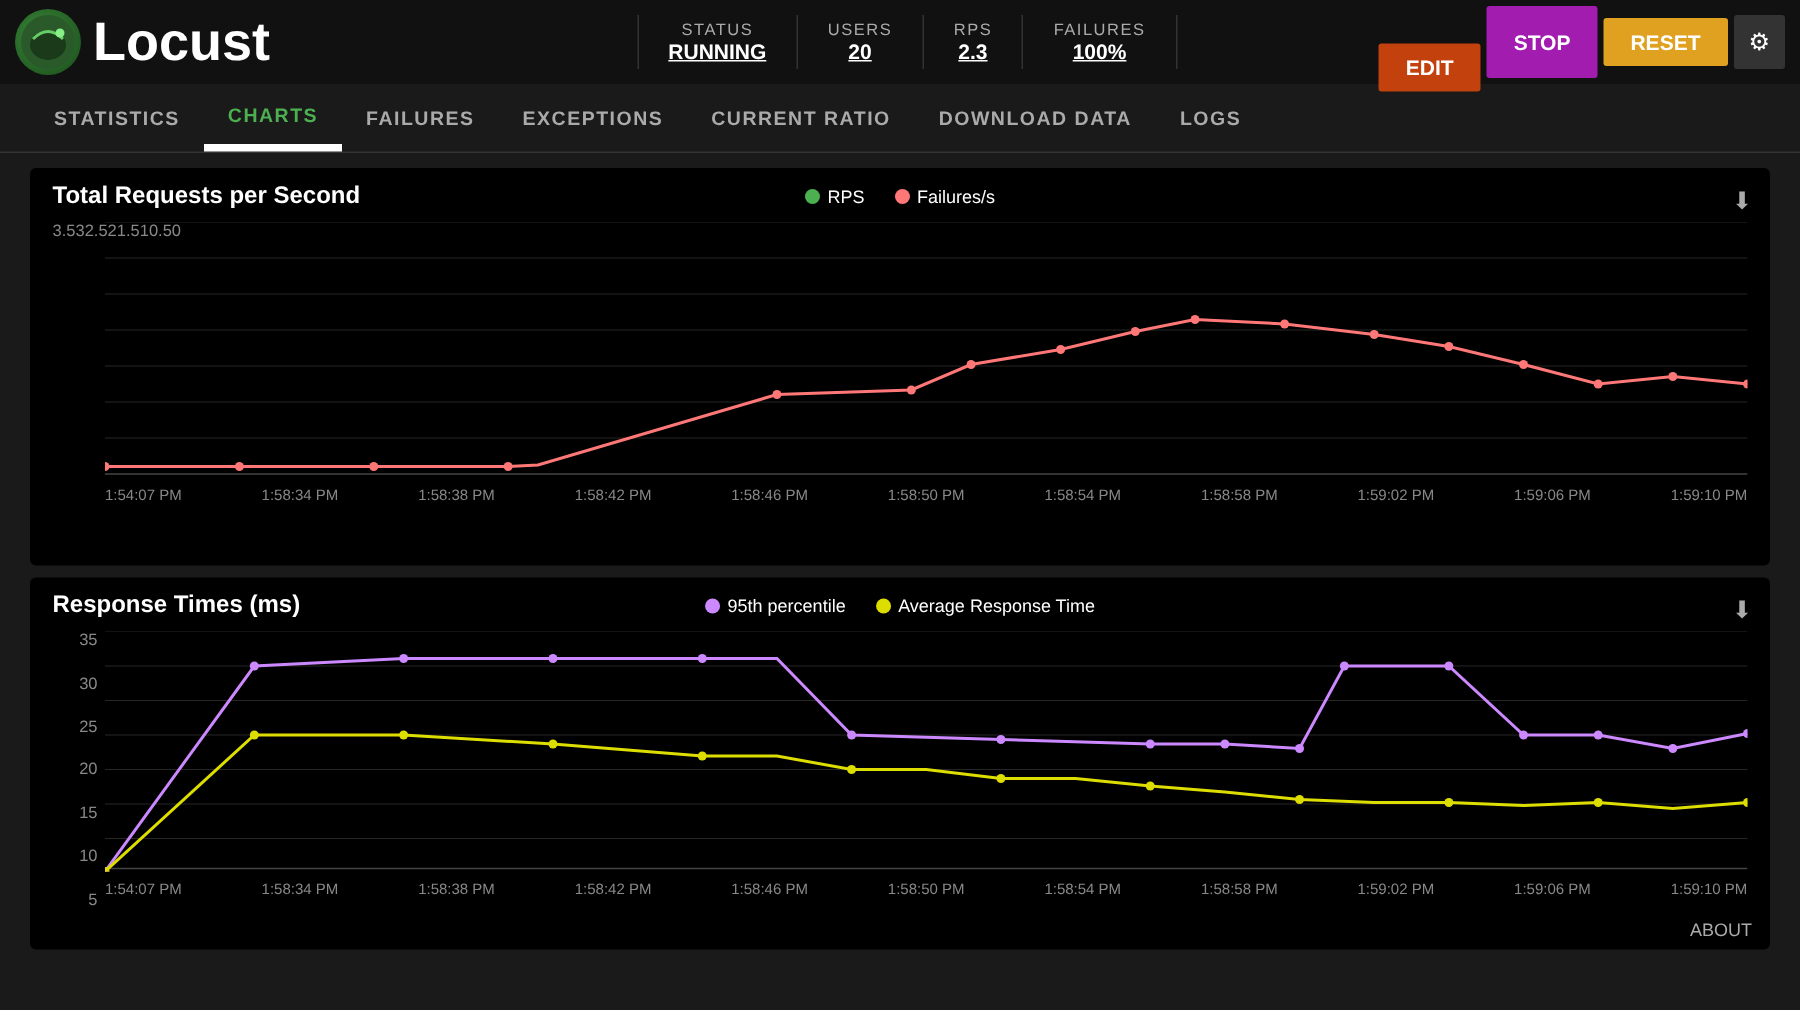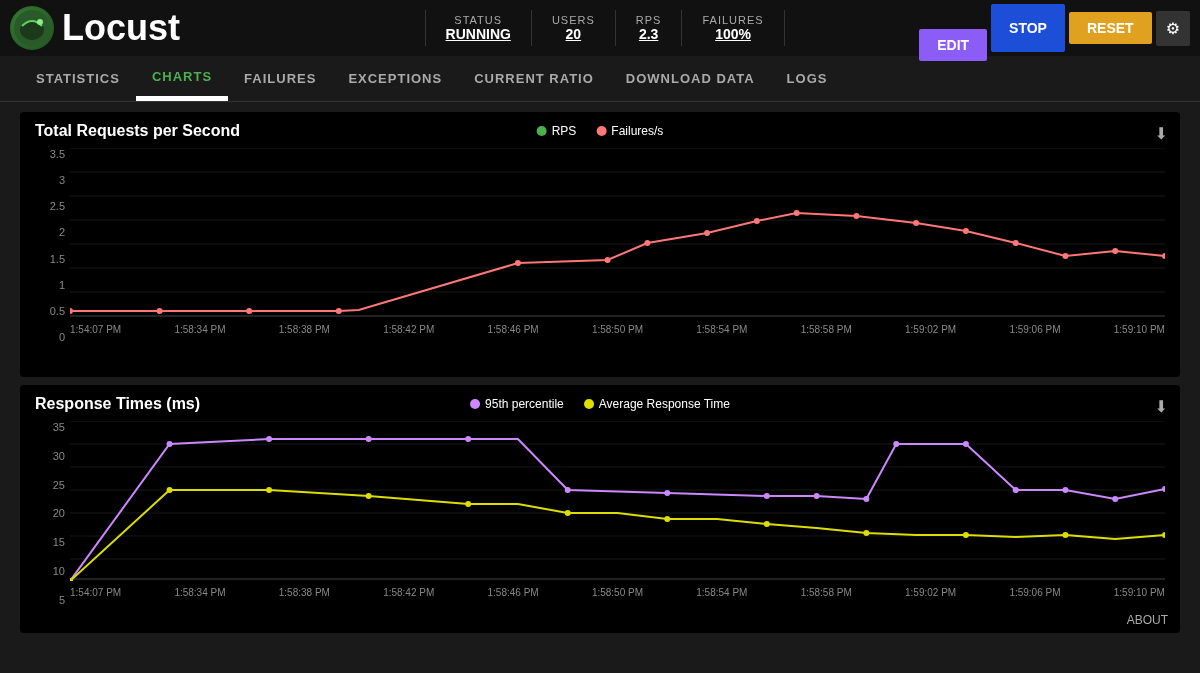--- a/index.html
+++ b/index.html
@@ -59,32 +59,32 @@
       font-weight: bold;
       text-decoration: underline;
     }
     .header-buttons {
       display: flex;
       align-items: center;
       gap: 4px;
       margin-left: auto;
     }
     .btn-edit {
-      background: #8b5cf6;
+      background: #c2410c;
       color: #fff;
       border: none;
       padding: 8px 18px;
       font-size: 14px;
       font-weight: bold;
       cursor: pointer;
       border-radius: 2px;
       margin-top: 34px;
     }
     .btn-stop {
-      background: #1d4ed8;
+      background: #a21caf;
       color: #fff;
       border: none;
       padding: 16px 18px;
       font-size: 14px;
       font-weight: bold;
       cursor: pointer;
       border-radius: 2px;
     }
     .btn-reset {
       background: #e0a020;
@@ -243,21 +243,21 @@
       </div>
       <div class="legend-item">
         <div class="legend-dot" style="background:#ff7777;"></div>
         <span>Failures/s</span>
       </div>
     </div>
     <span class="chart-download">⬇</span>
 
     <div style="display:flex; margin-top: 8px; height: 195px;">
 
-      <div style="width:35px; display:flex; flex-direction:column; justify-content:space-between; font-size:11px; color:#888; text-align:right; padding-right:5px;">
+      <div style="width:35px; display:flex; flex-direction:row; justify-content:space-between; font-size:11px; color:#888; text-align:right; padding-right:5px;">
         <span>3.5</span>
         <span>3</span>
         <span>2.5</span>
         <span>2</span>
         <span>1.5</span>
         <span>1</span>
         <span>0.5</span>
         <span>0</span>
       </div>
 

